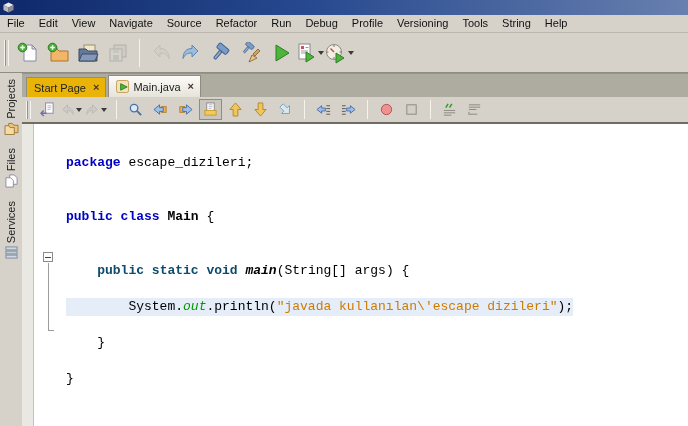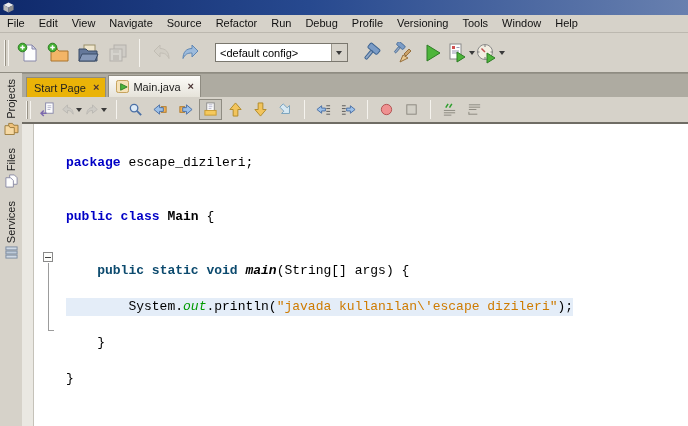--- a/index.html
+++ b/index.html
@@ -101,21 +101,21 @@
       <span class="menu-item">Edit</span>
       <span class="menu-item">View</span>
       <span class="menu-item">Navigate</span>
       <span class="menu-item">Source</span>
       <span class="menu-item">Refactor</span>
       <span class="menu-item">Run</span>
       <span class="menu-item">Debug</span>
       <span class="menu-item">Profile</span>
       <span class="menu-item">Versioning</span>
       <span class="menu-item">Tools</span>
-      <span class="menu-item">Window</span>
+      <span class="menu-item">String</span>
       <span class="menu-item">Help</span>
     </div>
   <div class="toolbar" id="toolbar">
       <div class="grip"></div>
       <div class="tbtn">
         <span>
           <svg width="22" height="22" viewBox="0 0 22 22">
             <path d="M7 3h8l4 4v12H7z" fill="#fdfdfd" stroke="#8888aa"></path>
             <path d="M15 3l4 4h-4z" fill="#d8d8e8" stroke="#8888aa"></path>
             <circle cx="5.5" cy="5.5" r="4.3" fill="#46b335" stroke="#2f7d26"></circle>
@@ -158,26 +158,20 @@
           <svg width="22" height="22" viewBox="0 0 22 22">
             <path d="M4 9l6-6v3.5c6 0 9 4 9 10-2-4-4-5.5-9-5.5V15z" fill="#d6cab2" stroke="#b5a88e"></path>
           </svg>
         </span>
       </div>
       <div class="tbtn">
         <span>
           <svg width="22" height="22" viewBox="0 0 22 22">
             <path d="M18 9l-6-6v3.5c-6 0-9 4-9 10 2-4 4-5.5 9-5.5V15z" fill="#9dbbdc" stroke="#5f87b4"></path>
           </svg>
-        </span>
-      </div>
-      <div class="combo">
-        <span class="combo-text">&lt;default config&gt;</span>
-        <span class="combo-btn">
-          <span class="caret"></span>
         </span>
       </div>
       <div class="tbtn">
         <span>
           <svg width="22" height="22" viewBox="0 0 22 22">
             <g transform="rotate(40 11 9)">
               <rect x="5" y="3" width="12" height="6" rx="1.5" fill="#7b9cc6" stroke="#3d6390"></rect>
               <rect x="9.6" y="9" width="2.8" height="10" rx="1" fill="#93a9c6" stroke="#3d6390"></rect>
             </g>
           </svg>

